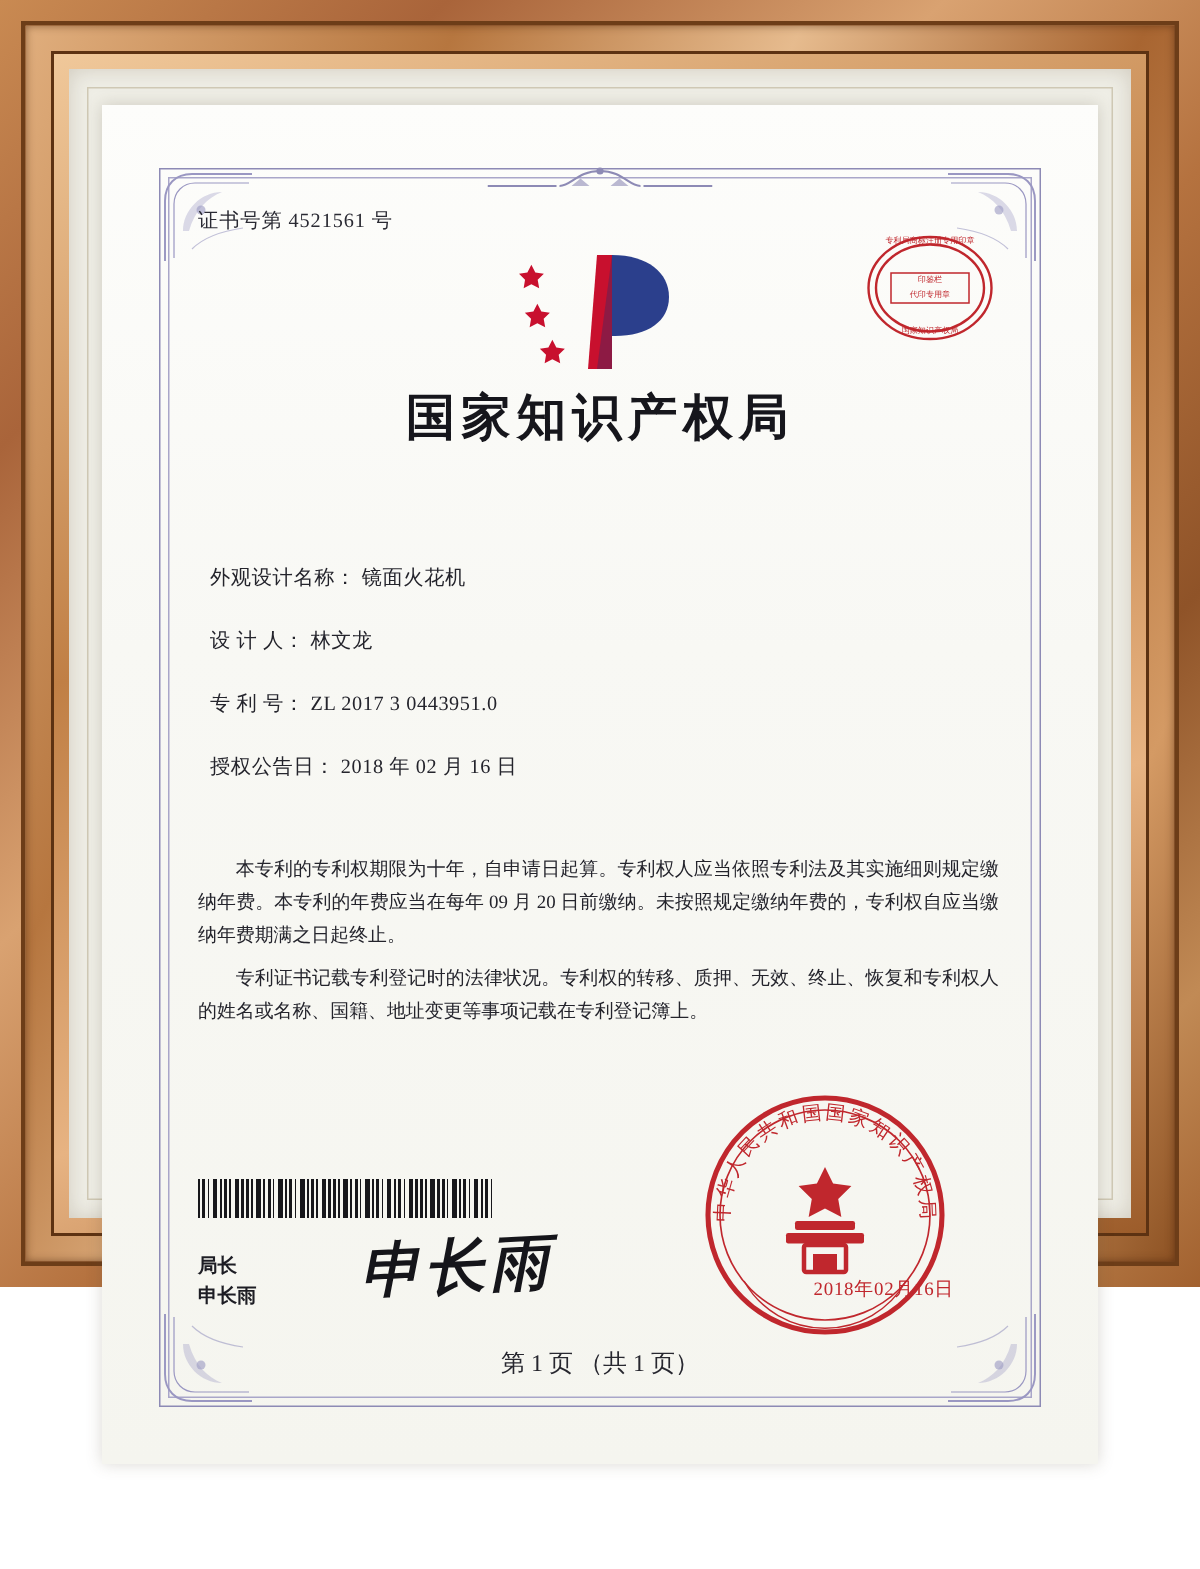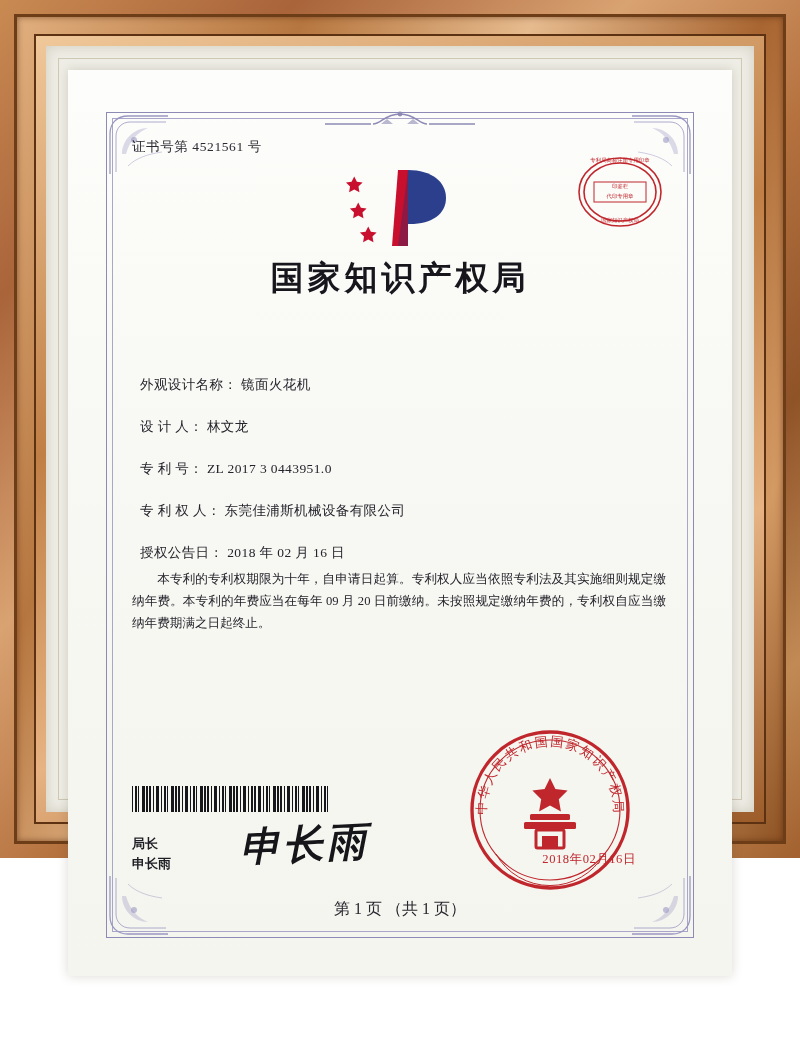--- a/index.html
+++ b/index.html
@@ -330,31 +330,28 @@
         </div>
         <div class="field">
           <span class="k">设  计  人：</span>
           <span class="v">林文龙</span>
         </div>
         <div class="field">
           <span class="k">专  利  号：</span>
           <span class="v">ZL 2017 3 0443951.0</span>
         </div>
         <div class="field">
-          <span class="k">专  利  权  人：</span>
-          <span class="v">东莞佳浦斯机械设备有限公司</span>
-        </div>
-        <div class="field">
           <span class="k">授权公告日：</span>
           <span class="v">2018 年 02 月 16 日</span>
         </div>
       </div>
 
       <div class="body-text">
         <p>本专利的专利权期限为十年，自申请日起算。专利权人应当依照专利法及其实施细则规定缴纳年费。本专利的年费应当在每年 09 月 20 日前缴纳。未按照规定缴纳年费的，专利权自应当缴纳年费期满之日起终止。</p>
+        <p>专利证书记载专利登记时的法律状况。专利权的转移、质押、无效、终止、恢复和专利权人的姓名或名称、国籍、地址变更等事项记载在专利登记簿上。</p>
       </div>
 
       <div class="barcode"></div>
 
       <div class="sig-label">
         <div>局长</div>
         <div>申长雨</div>
       </div>
 
       <div class="sig-hand">申长雨</div>

